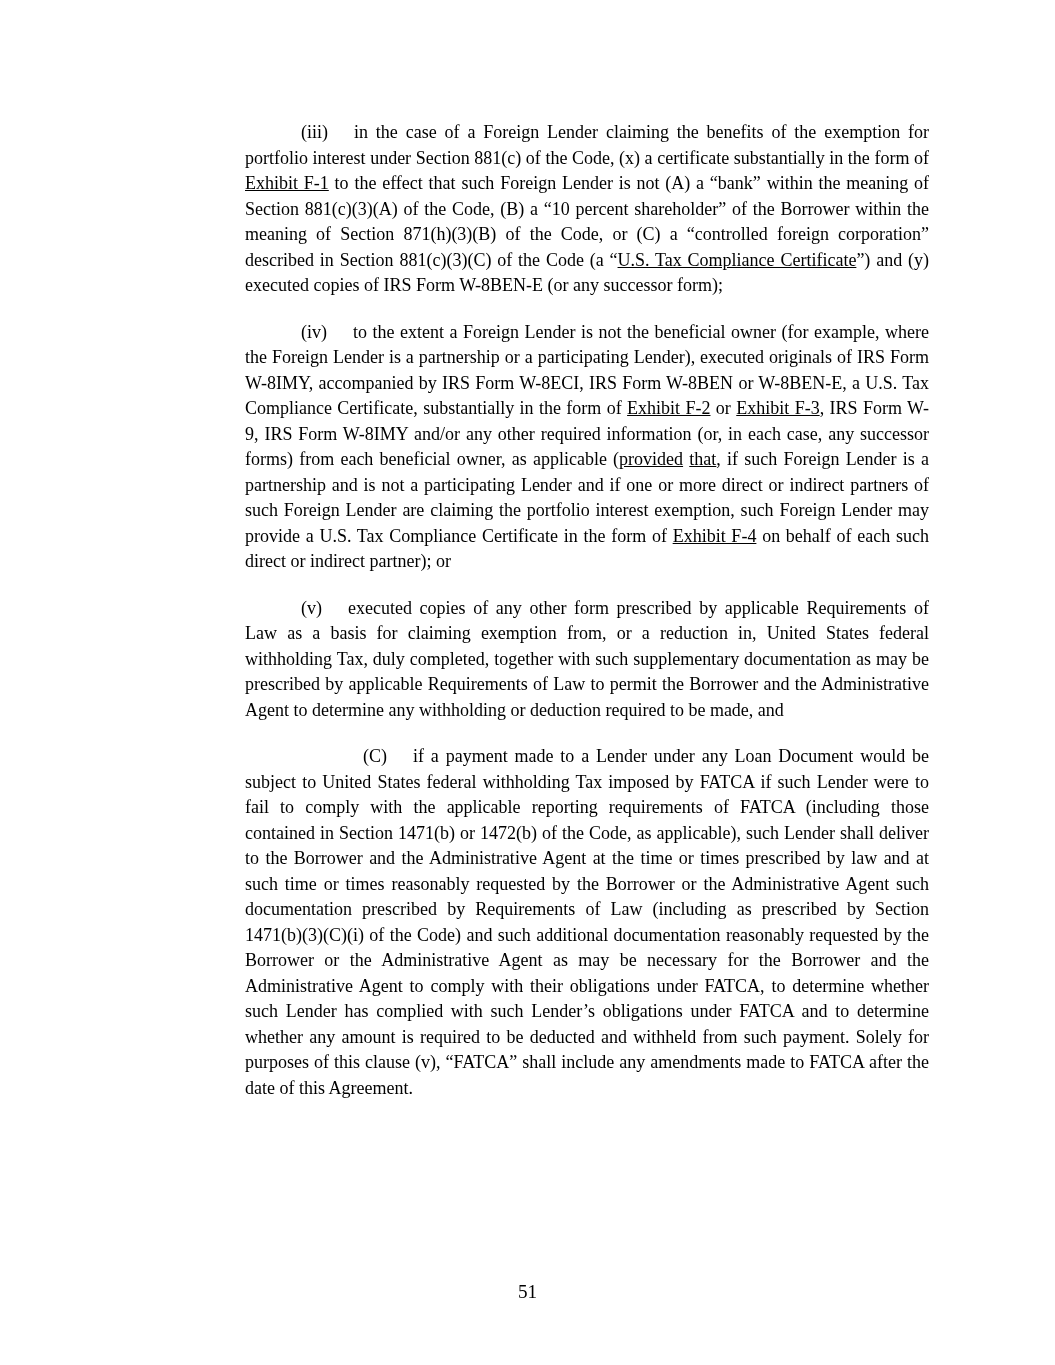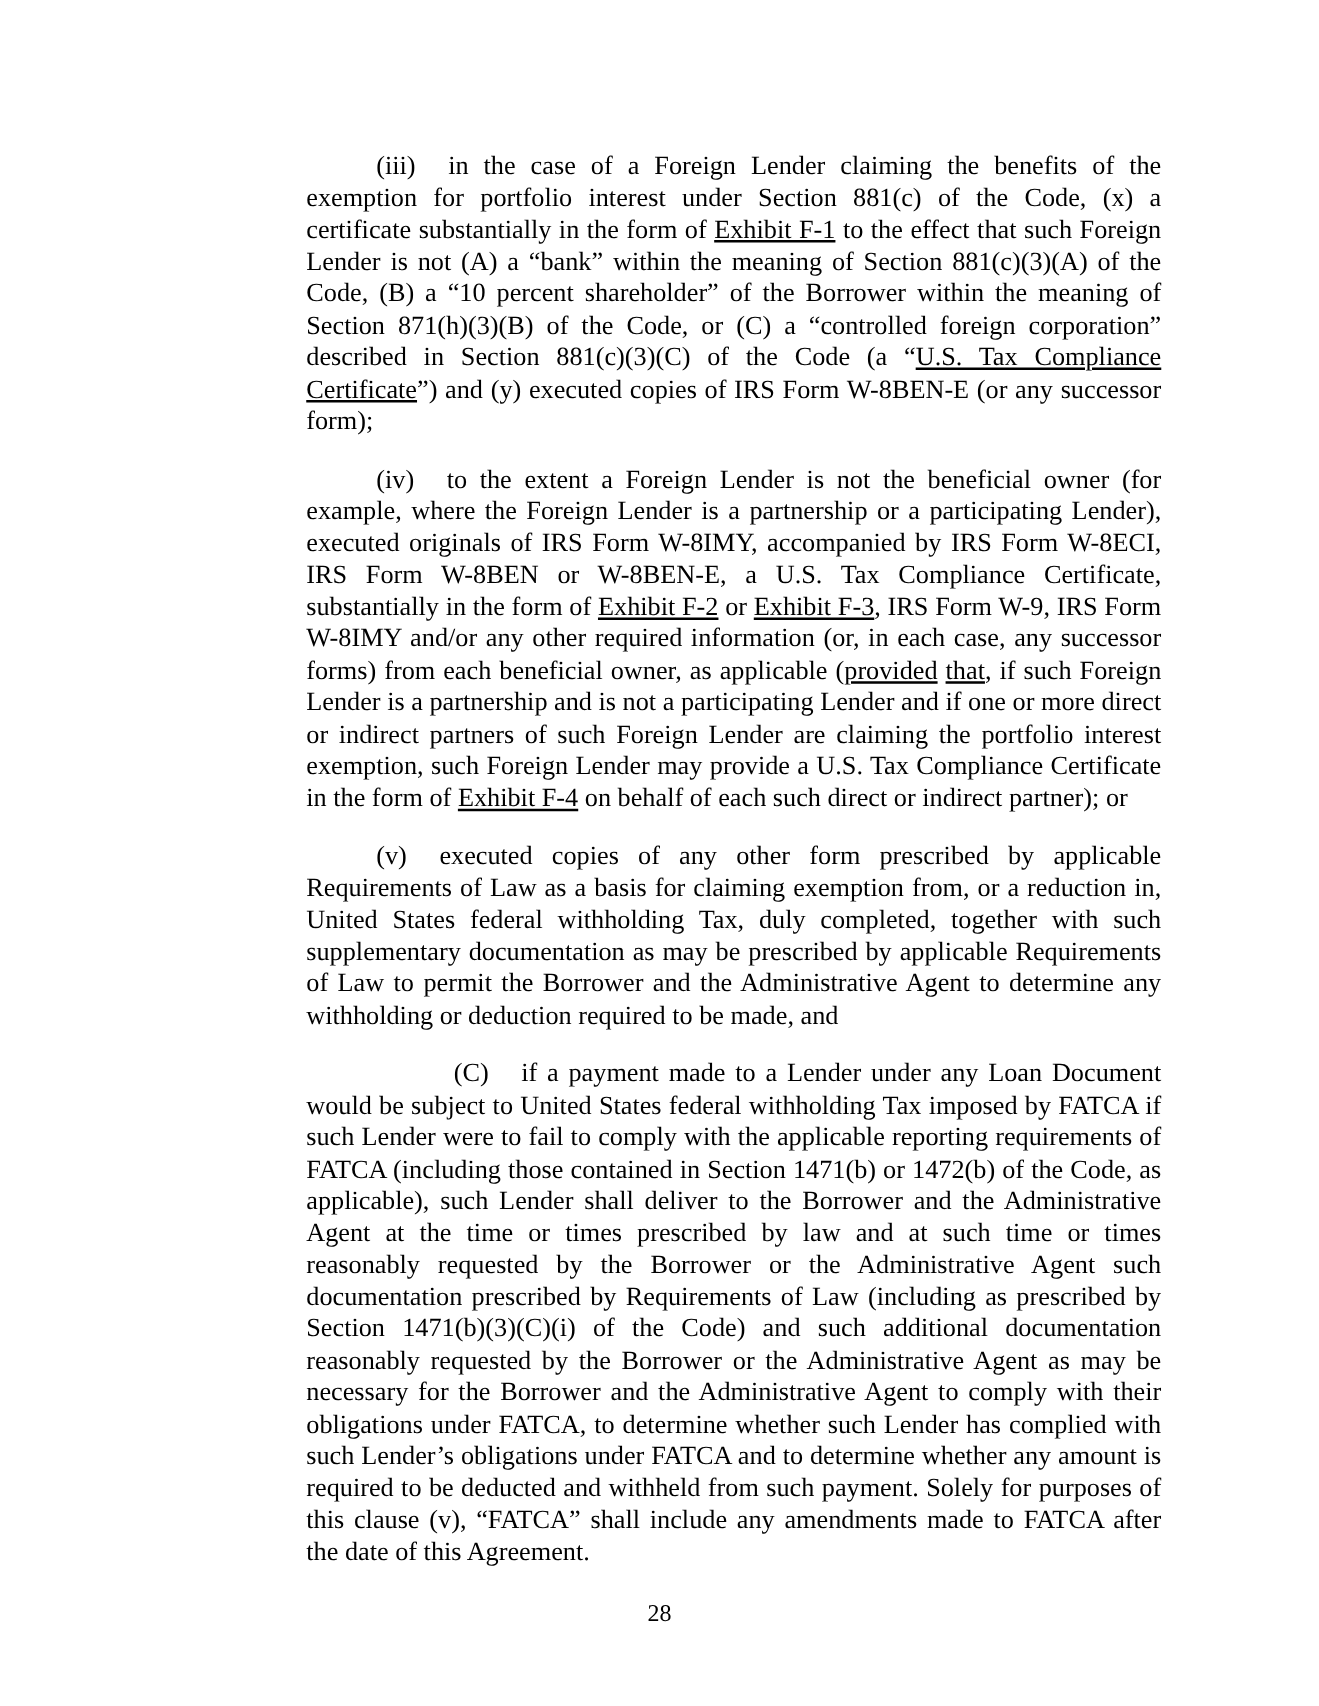--- a/index.html
+++ b/index.html
@@ -18,21 +18,21 @@
     overflow: hidden;
   }
   .content {
     position: absolute;
     left: 245px;
     top: 120px;
     width: 688px;
   }
   p.para {
     margin: 0 4px 21px 0;
-    font-size: 21px;
+    font-size: 18px;
     line-height: 25.5px;
     text-align: justify;
     text-justify: inter-word;
     hyphens: none;
   }
   p.para:last-child {
     margin-bottom: 0;
   }
   .indent-sm {
     display: inline-block;
@@ -63,14 +63,14 @@
 </head>
 <body>
 
 <div class="page">
   <div class="content" id="body-container">
       <p class="para"><span class="indent-sm"></span><span>(iii)</span><span class="marker-gap"></span><span>in the case of a Foreign Lender claiming the benefits of the exemption for portfolio interest under Section 881(c) of the Code, (x) a certificate substantially in the form of </span><u class="u">Exhibit F-1</u><span> to the effect that such Foreign Lender is not (A) a “bank” within the meaning of Section 881(c)(3)(A) of the Code, (B) a “10 percent shareholder” of the Borrower within the meaning of Section 871(h)(3)(B) of the Code, or (C) a “controlled foreign corporation” described in Section 881(c)(3)(C) of the Code (a “</span><u class="u">U.S. Tax Compliance Certificate</u><span>”) and (y) executed copies of IRS Form W-8BEN-E (or any successor form);</span></p>
       <p class="para"><span class="indent-sm"></span><span>(iv)</span><span class="marker-gap"></span><span>to the extent a Foreign Lender is not the beneficial owner (for example, where the Foreign Lender is a partnership or a participating Lender), executed originals of IRS Form W-8IMY, accompanied by IRS Form W-8ECI, IRS Form W-8BEN or W-8BEN-E, a U.S. Tax Compliance Certificate, substantially in the form of </span><u class="u">Exhibit F-2</u><span> or </span><u class="u">Exhibit F-3</u><span>, IRS Form W-9, IRS Form W-8IMY and/or any other required information (or, in each case, any successor forms) from each beneficial owner, as applicable (</span><u class="u">provided</u><span> </span><u class="u">that</u><span>, if such Foreign Lender is a partnership and is not a participating Lender and if one or more direct or indirect partners of such Foreign Lender are claiming the portfolio interest exemption, such Foreign Lender may provide a U.S. Tax Compliance Certificate in the form of </span><u class="u">Exhibit F-4</u><span> on behalf of each such direct or indirect partner); or</span></p>
       <p class="para"><span class="indent-sm"></span><span>(v)</span><span class="marker-gap"></span><span>executed copies of any other form prescribed by applicable Requirements of Law as a basis for claiming exemption from, or a reduction in, United States federal withholding Tax, duly completed, together with such supplementary documentation as may be prescribed by applicable Requirements of Law to permit the Borrower and the Administrative Agent to determine any withholding or deduction required to be made, and</span></p>
       <p class="para"><span class="indent-lg"></span><span>(C)</span><span class="marker-gap"></span><span>if a payment made to a Lender under any Loan Document would be subject to United States federal withholding Tax imposed by FATCA if such Lender were to fail to comply with the applicable reporting requirements of FATCA (including those contained in Section 1471(b) or 1472(b) of the Code, as applicable), such Lender shall deliver to the Borrower and the Administrative Agent at the time or times prescribed by law and at such time or times reasonably requested by the Borrower or the Administrative Agent such documentation prescribed by Requirements of Law (including as prescribed by Section 1471(b)(3)(C)(i) of the Code) and such additional documentation reasonably requested by the Borrower or the Administrative Agent as may be necessary for the Borrower and the Administrative Agent to comply with their obligations under FATCA, to determine whether such Lender has complied with such Lender’s obligations under FATCA and to determine whether any amount is required to be deducted and withheld from such payment.  Solely for purposes of this clause (v), “FATCA” shall include any amendments made to FATCA after the date of this Agreement.</span></p>
     </div>
-  <div class="footer">28</div>
+  <div class="footer">51</div>
 </div>
 
 </body></html>

